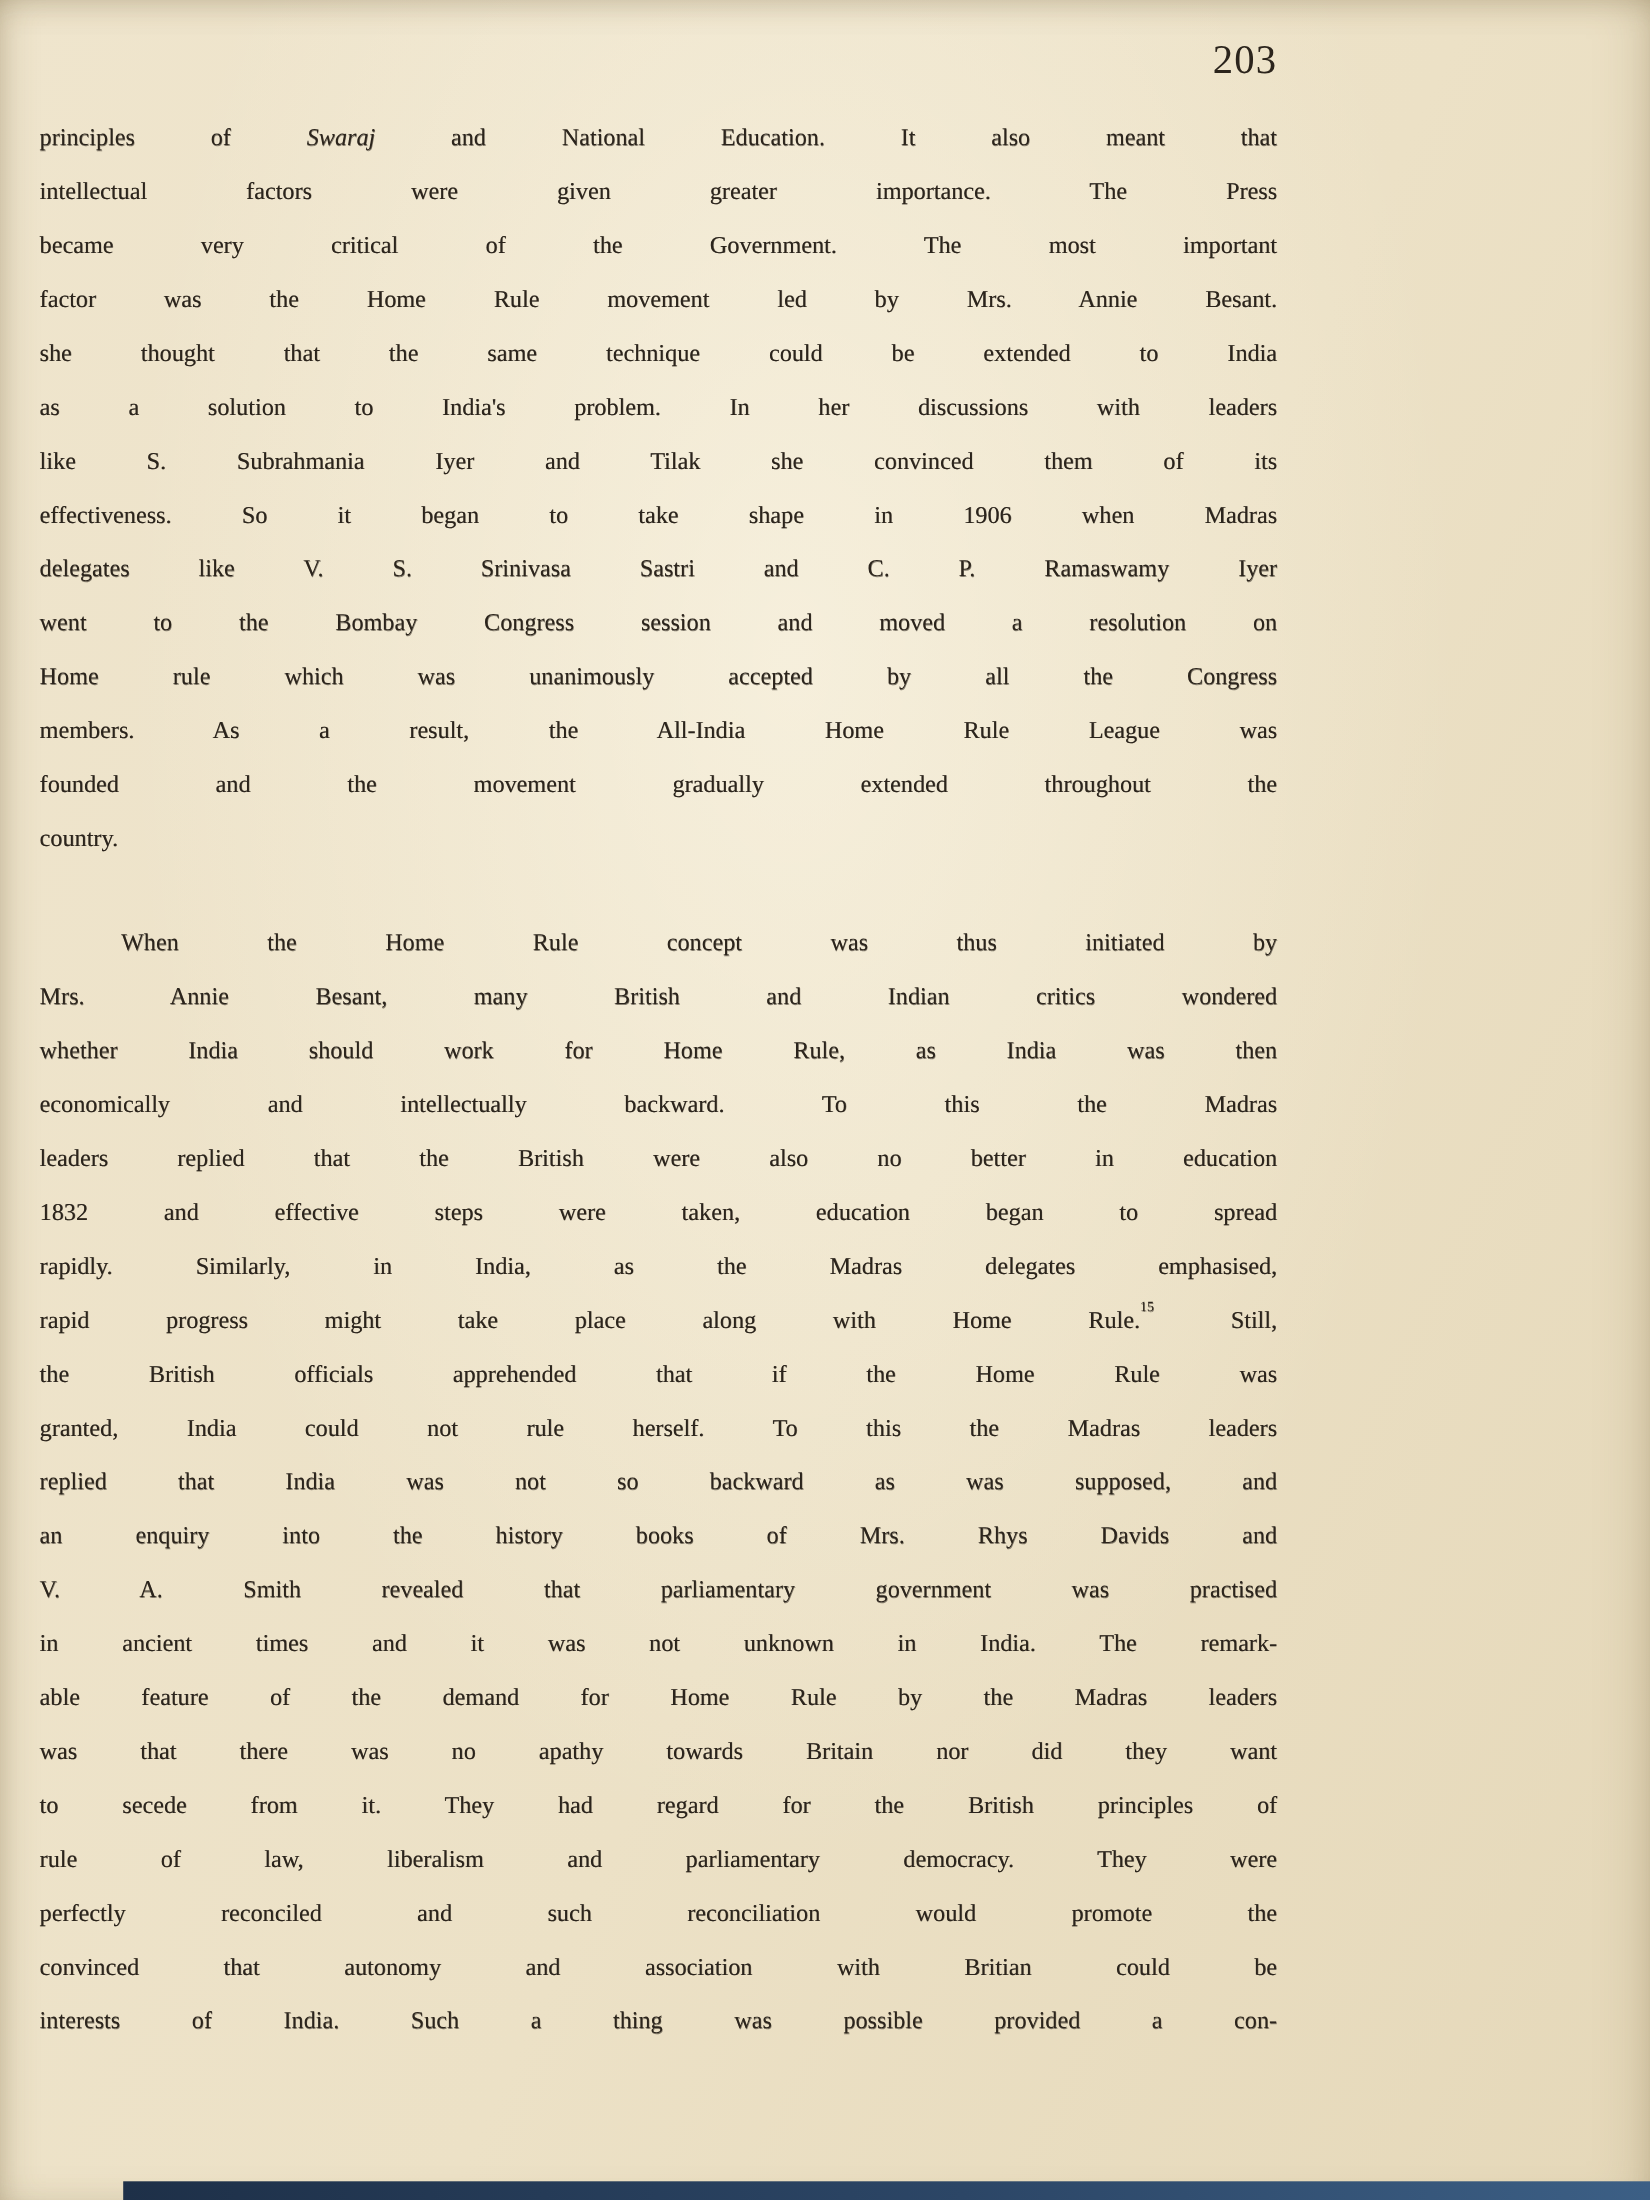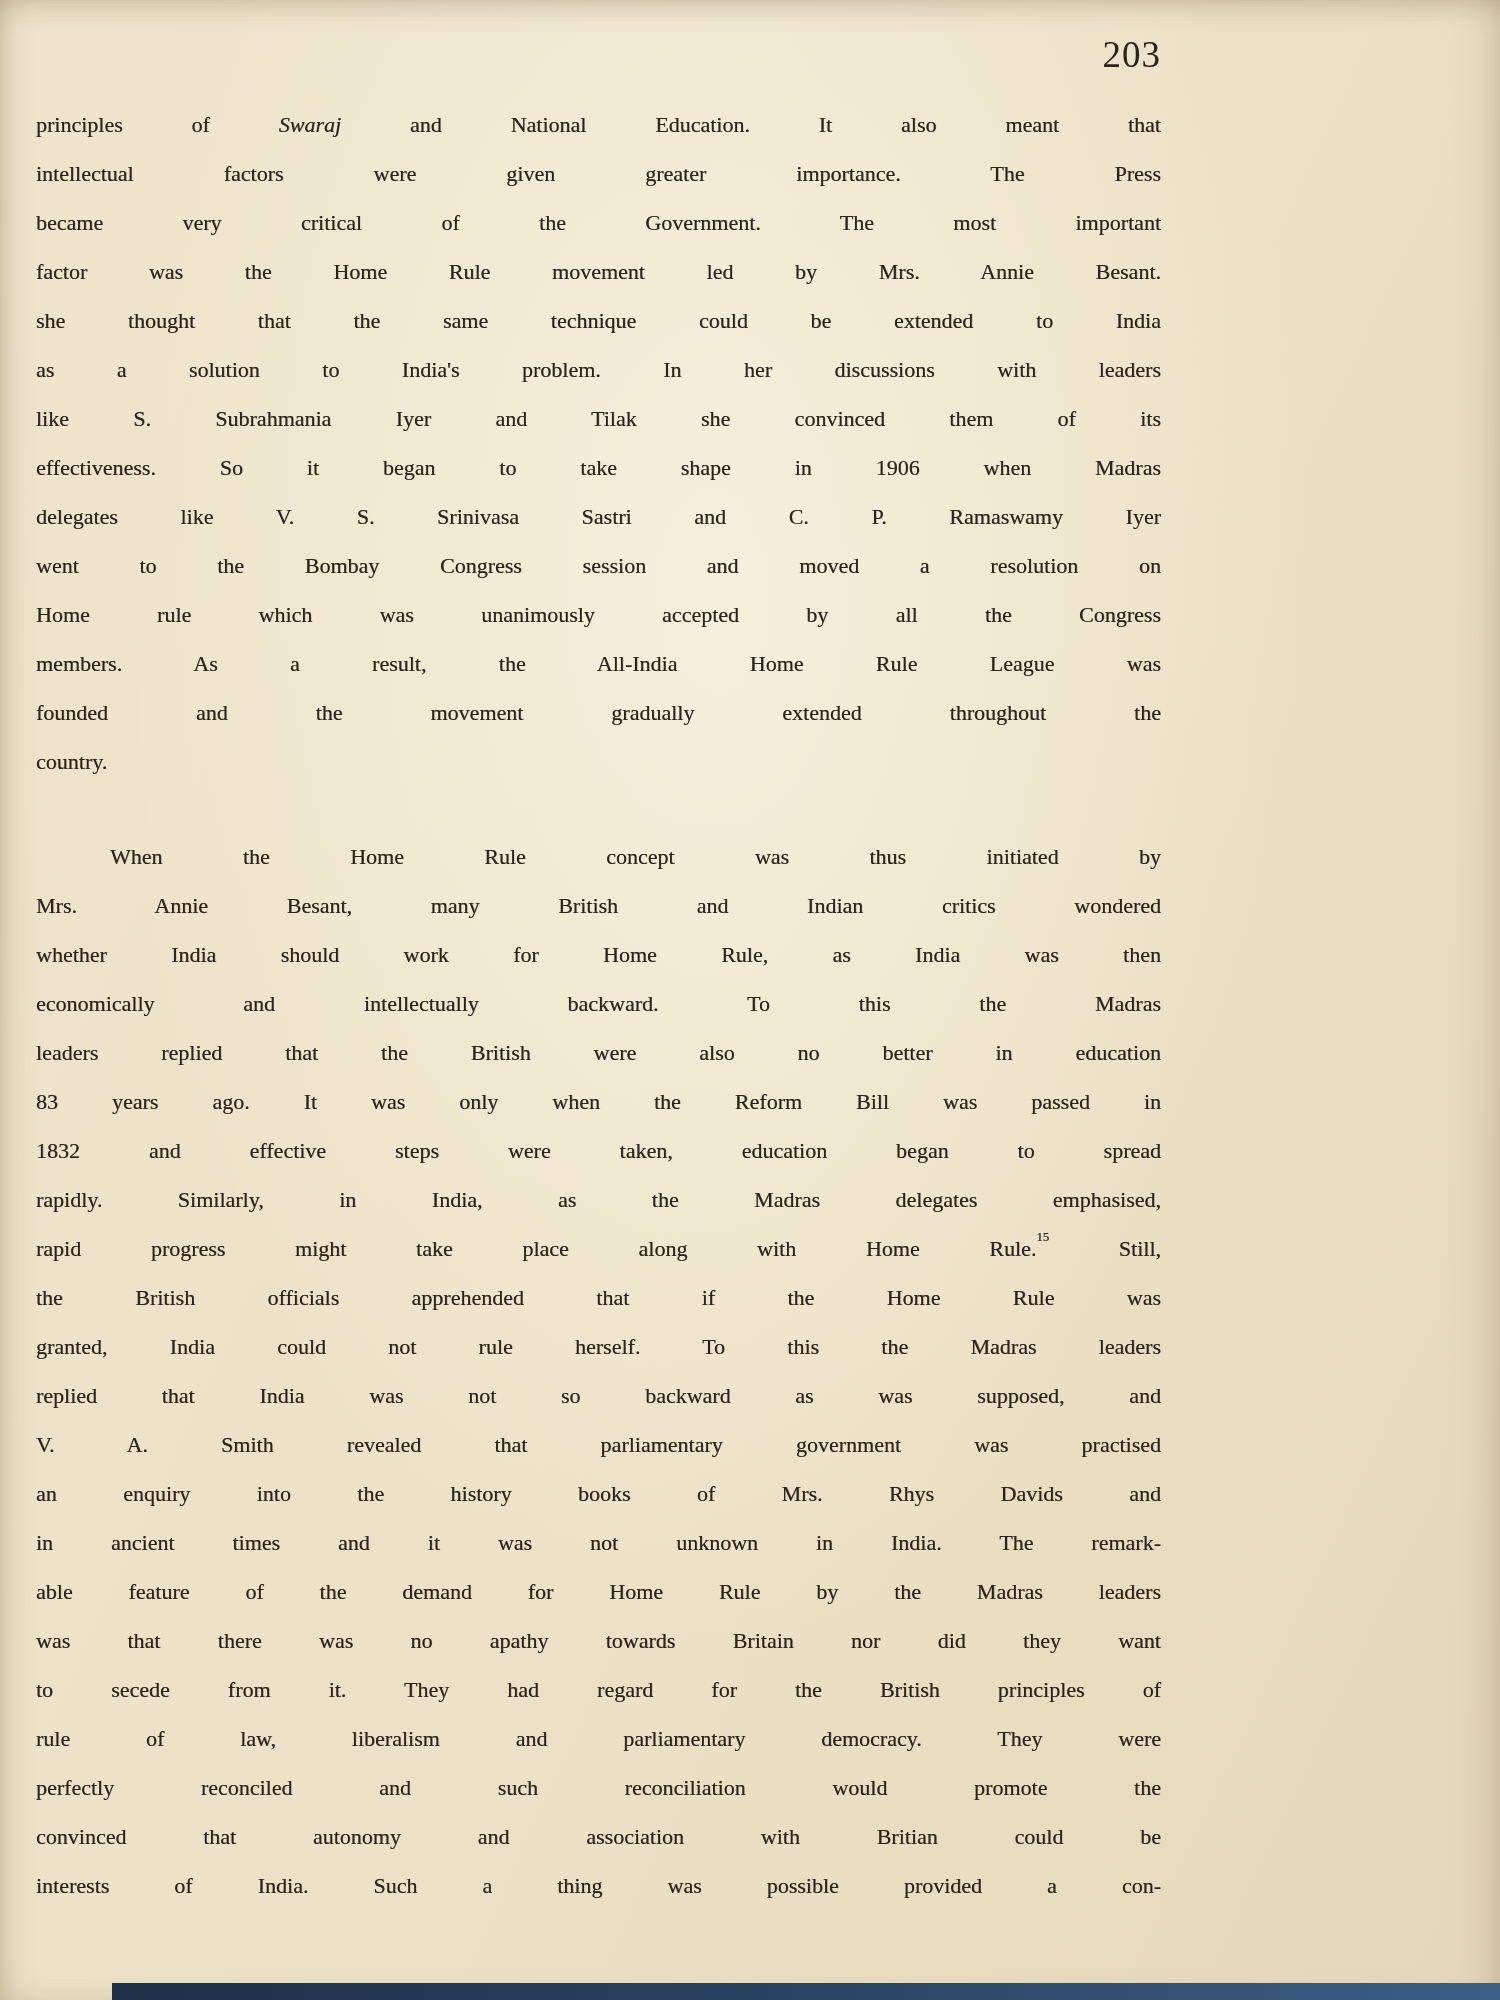--- a/index.html
+++ b/index.html
@@ -102,29 +102,28 @@
         <div class="line"><span>members.  As a result, the All-India Home Rule League was</span></div>
         <div class="line"><span>founded and the movement gradually extended throughout the</span></div>
         <div class="line"><span>country.</span></div>
       </div>
       <div class="paragraph">
         <div class="line first-indent"><span>When the Home Rule concept was thus initiated by</span></div>
         <div class="line"><span>Mrs. Annie Besant, many British and Indian critics wondered</span></div>
         <div class="line"><span>whether India should work for Home Rule, as India was then</span></div>
         <div class="line"><span>economically and intellectually backward.  To this the Madras</span></div>
         <div class="line"><span>leaders replied that the British were also no better in education</span></div>
-        <div class="line"><span>83 years ago.  It was only when the Reform Bill was passed in</span></div>
         <div class="line"><span>1832 and effective steps were taken, education began to spread</span></div>
         <div class="line"><span>rapidly.  Similarly, in India, as the Madras delegates emphasised,</span></div>
         <div class="line"><span>rapid progress might take place along with Home Rule.</span><sup>15</sup><span>  Still,</span></div>
         <div class="line"><span>the British officials apprehended that if the Home Rule was</span></div>
         <div class="line"><span>granted, India could not rule herself.  To this the Madras leaders</span></div>
         <div class="line"><span>replied that India was not so backward as was supposed, and</span></div>
+        <div class="line"><span>an enquiry into the history books of Mrs. Rhys Davids and</span></div>
         <div class="line"><span>V. A. Smith revealed that parliamentary government was practised</span></div>
-        <div class="line"><span>an enquiry into the history books of Mrs. Rhys Davids and</span></div>
         <div class="line"><span>in ancient times and it was not unknown in India.  The remark-</span></div>
         <div class="line"><span>able feature of the demand for Home Rule by the Madras leaders</span></div>
         <div class="line"><span>was that there was no apathy towards Britain nor did they want</span></div>
         <div class="line"><span>to secede from it.  They had regard for the British principles of</span></div>
         <div class="line"><span>rule of law, liberalism and parliamentary democracy.  They were</span></div>
         <div class="line"><span>perfectly reconciled and such reconciliation would promote the</span></div>
         <div class="line"><span>convinced that autonomy and association with Britian could be</span></div>
         <div class="line"><span>interests of India.  Such a thing was possible provided a con-</span></div>
       </div>
     </main>

